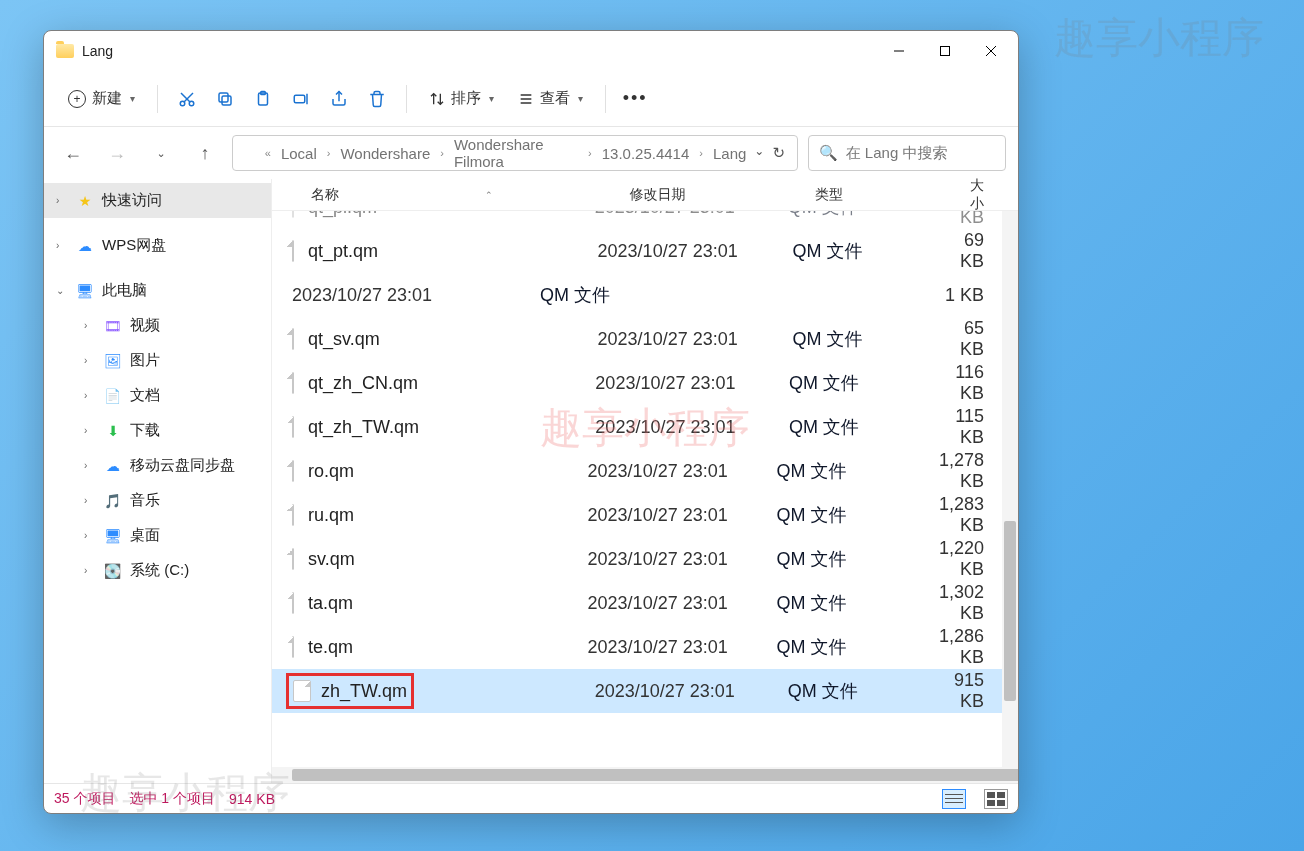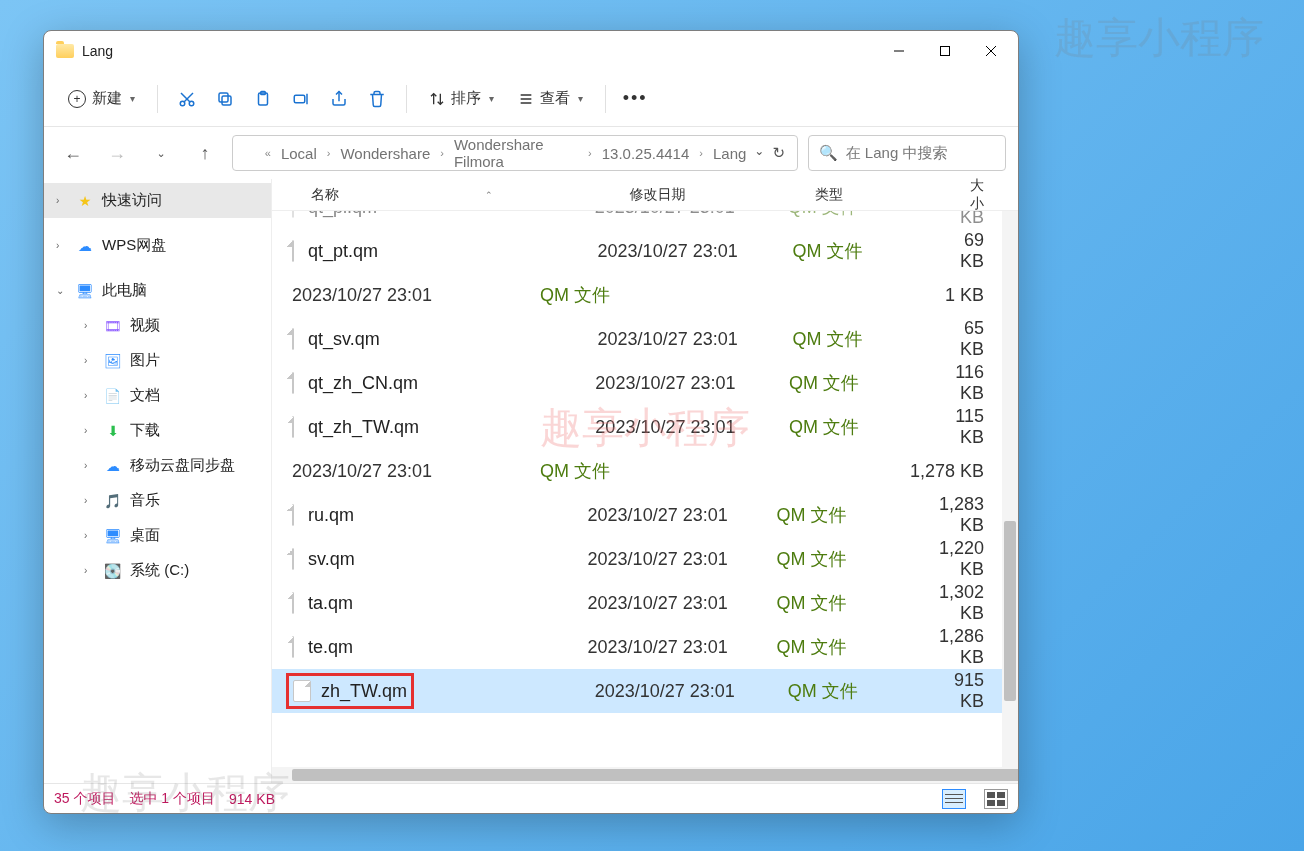--- a/index.html
+++ b/index.html
@@ -52,21 +52,21 @@
   .sort-arrow { font-size:9px; color:#777; margin-left: 140px;}
 
   .filelist { flex: 1; overflow: hidden; position: relative; }
   .filelist-inner { position:absolute; top:-26px; left:0; right:16px; }
   .row { height: 44px; display: flex; align-items: center; padding-left: 20px; font-size: 18px; color: #222; gap: 28px; }
   .row.selected { background: #cde8ff; }
   .file-ico { width:18px; height:22px; border:1px solid #c7c7c7; border-radius:2px; margin-right: 14px; position:relative; background:#fff;}
   .file-ico::after{content:"";position:absolute;top:0;right:0;width:6px;height:6px;background:linear-gradient(135deg,#fff 50%,#c7c7c7 50%);}
   .cell-name { width: 366px; }
   .cell-date { width: 220px; color:#333;}
-  .cell-type { width: 184px; color:#4d7c0f;}
+  .cell-type { width: 184px; color:#0f172a;}
   .cell-size { flex:1; text-align:right; padding-right:18px; color:#333;}
   .highlight-box { border: 3px solid #e53030; padding: 0 4px; display:inline-flex; align-items:center; height:36px; margin-left:-6px;}
   .highlight-box .file-ico{margin-right:10px;}
   .scrollbar-v { position:absolute; right:0; top:0; bottom:0; width:16px; background:#f4f4f4; }
   .thumb-v { position:absolute; right:2px; width:12px; top:310px; height:180px; background:#c0c0c0; border-radius:2px;}
   .scrollbar-h { position:absolute; left:0; right:16px; bottom:0; height:16px; background:#f4f4f4;}
   .thumb-h { position:absolute; bottom:2px; height:12px; left:20px; width:880px; background:#c0c0c0; border-radius:2px;}
 
   .statusbar { height: 30px; border-top: 1px solid #e6e6e6; display: flex; align-items: center; padding: 0 10px; font-size: 14px; color: #be185d; gap: 14px; }
   .status-spacer { flex:1; }
@@ -311,20 +311,21 @@
     <div class="cell-type">QM 文件</div>
     <div class="cell-size">116 KB</div>
             </div>
             <div class="row">
               <div class="cell-name"><span class="file-ico"></span><span>qt_zh_TW.qm</span></div>
     <div class="cell-date">2023/10/27 23:01</div>
     <div class="cell-type">QM 文件</div>
     <div class="cell-size">115 KB</div>
             </div>
             <div class="row">
+              <div class="cell-name"><span class="file-ico"></span><span>ro.qm</span></div>
     <div class="cell-date">2023/10/27 23:01</div>
     <div class="cell-type">QM 文件</div>
     <div class="cell-size">1,278 KB</div>
             </div>
             <div class="row">
               <div class="cell-name"><span class="file-ico"></span><span>ru.qm</span></div>
     <div class="cell-date">2023/10/27 23:01</div>
     <div class="cell-type">QM 文件</div>
     <div class="cell-size">1,283 KB</div>
             </div>

